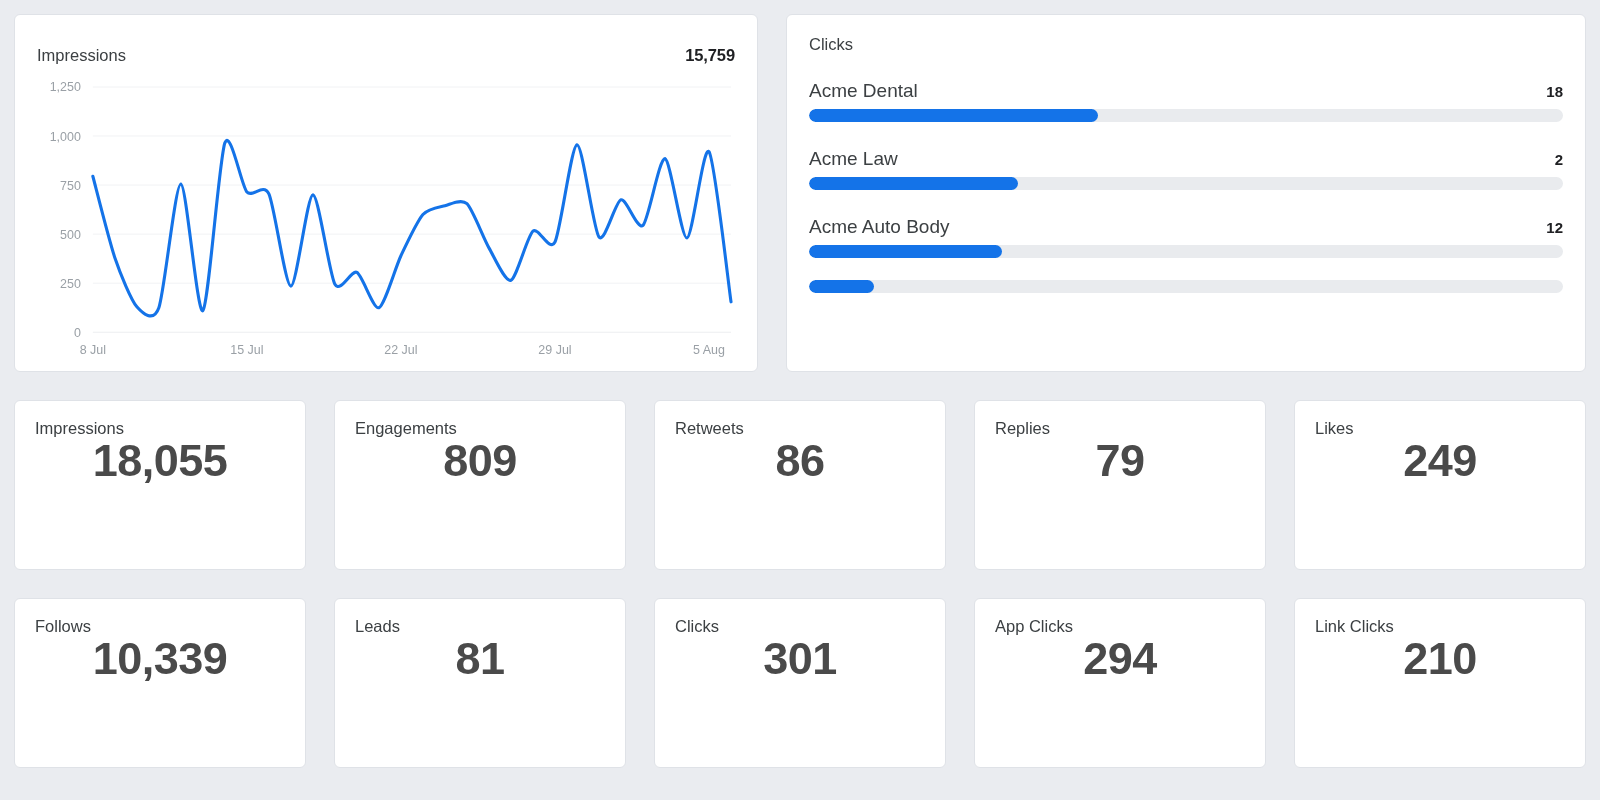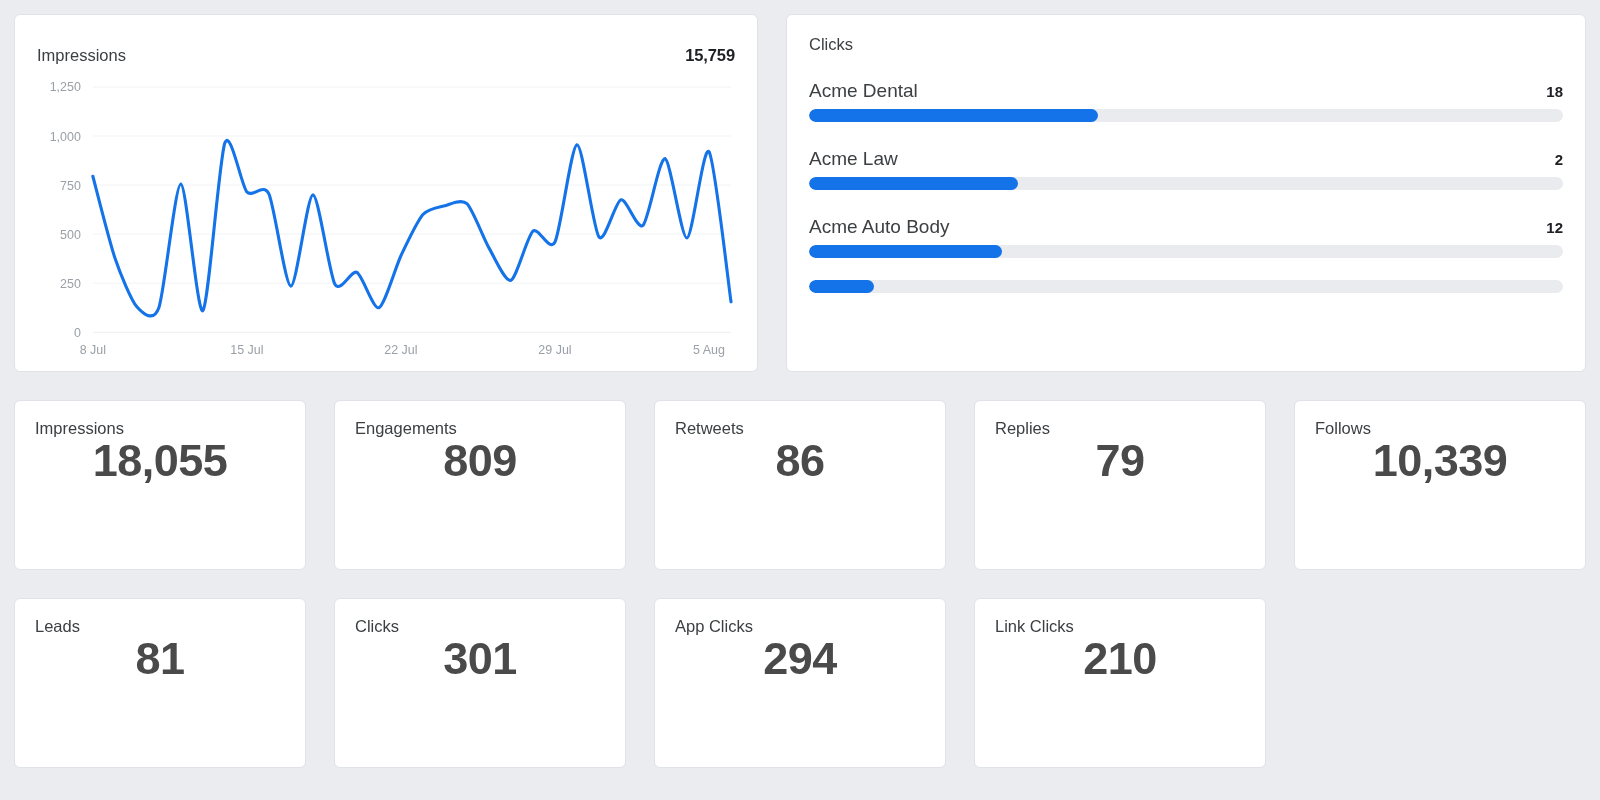--- a/index.html
+++ b/index.html
@@ -290,20 +290,26 @@
           <div class="stat-value">86</div>
         </div>
       </div>
       <div class="stat-card">
         <div class="stat-label">Replies</div>
         <div class="stat-value-wrap">
           <div class="stat-value">79</div>
         </div>
       </div>
       <div class="stat-card">
+        <div class="stat-label">Likes</div>
+        <div class="stat-value-wrap">
+          <div class="stat-value">249</div>
+        </div>
+      </div>
+      <div class="stat-card">
         <div class="stat-label">Follows</div>
         <div class="stat-value-wrap">
           <div class="stat-value">10,339</div>
         </div>
       </div>
       <div class="stat-card">
         <div class="stat-label">Leads</div>
         <div class="stat-value-wrap">
           <div class="stat-value">81</div>
         </div>

